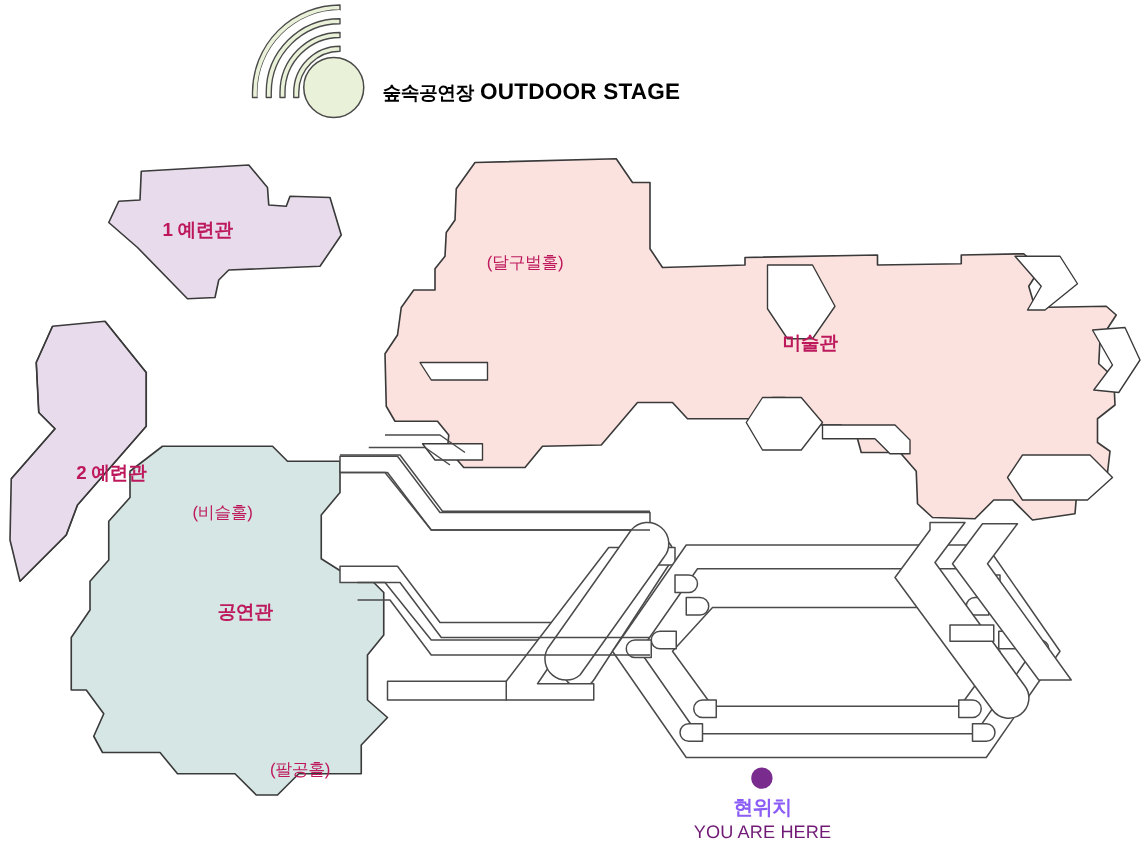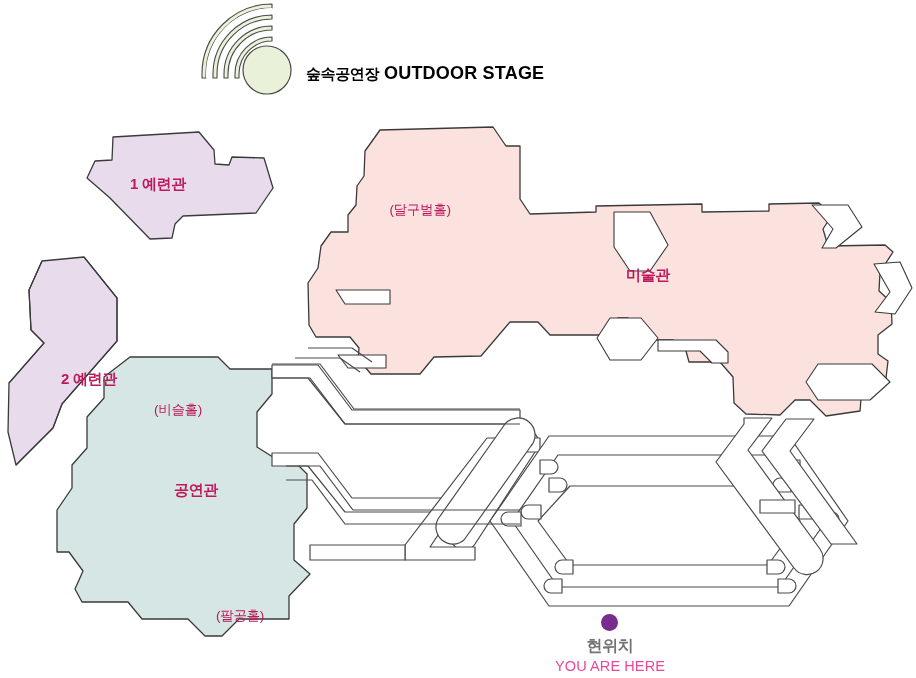--- a/index.html
+++ b/index.html
@@ -71,28 +71,28 @@
   }
   #you-are-here-dot {
     width: 17px;
     height: 17px;
     border-radius: 50%;
     margin: 0 auto;
   }
   #you-are-here-ko {
     font-size: 16px;
     font-weight: bold;
-    color: #737373;
+    color: #8b5cf6;
     margin-top: 5px;
     letter-spacing: -0.4px;
   }
   #you-are-here-en {
     font-size: 14.5px;
     font-weight: normal;
-    color: #ec4899;
+    color: #701a75;
     margin-top: 1px;
     letter-spacing: 0.1px;
   }
 </style>
 </head>
 <body>
 
 <div id="map-root">
 
   <svg id="map-svg" viewBox="0 0 916 678" xmlns="http://www.w3.org/2000/svg">

